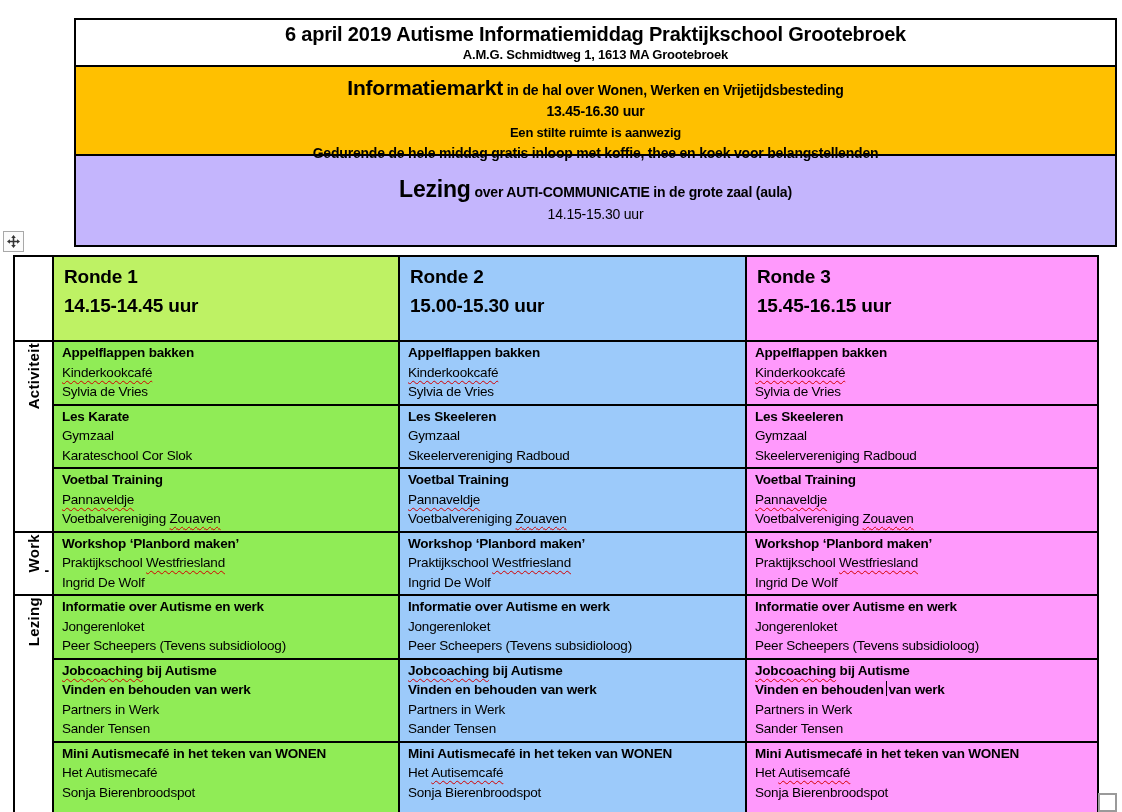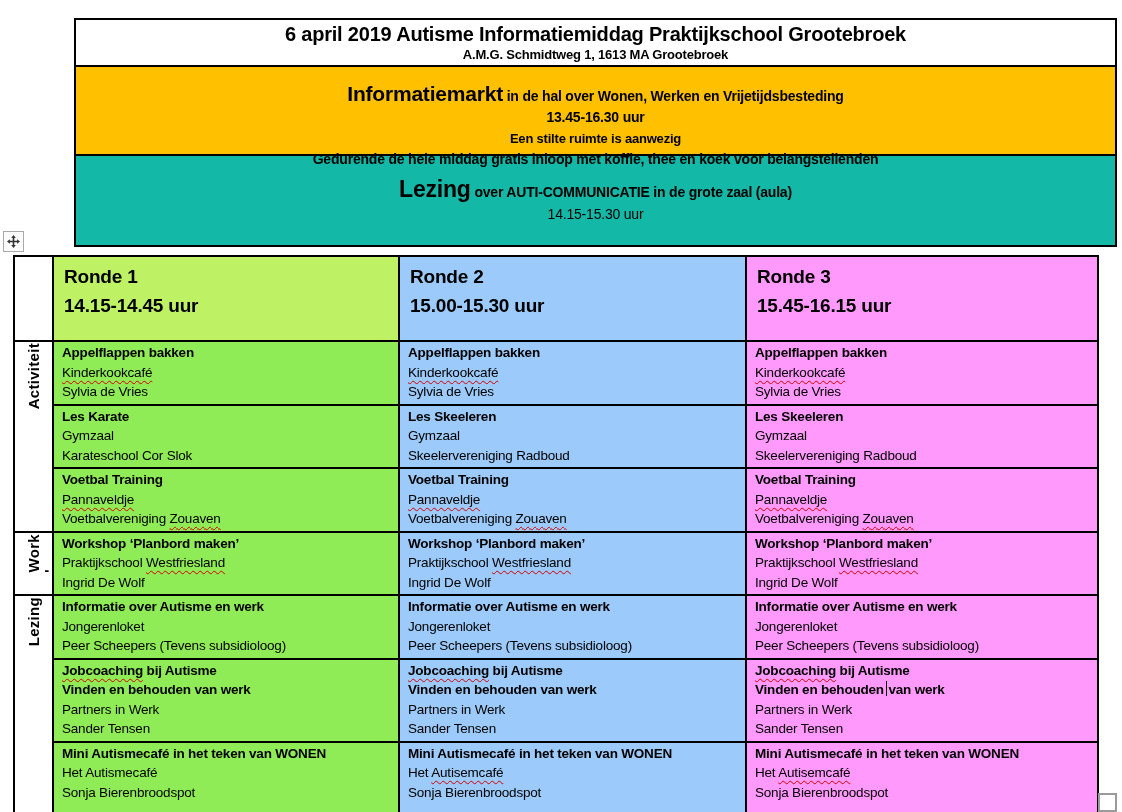--- a/index.html
+++ b/index.html
@@ -8,21 +8,21 @@
     font-family:"Liberation Sans",sans-serif;color:#000;
     letter-spacing:-0.2px;position:relative;
   }
   .canvas{position:absolute;inset:0;}
 
   
   .header-block{position:absolute;left:53px;top:18px;width:1043px;border:2px solid #000;box-sizing:border-box;margin-left:21px;}
   .title-band{height:45px;background:#fff;text-align:center;padding-top:2px;box-sizing:border-box;}
   .title-main{font-size:20px;font-weight:bold;line-height:25px;}
   .title-sub{font-size:13px;font-weight:bold;line-height:16px;}
-  .orange-band{height:89px;border-top:2px solid #000;text-align:center;box-sizing:border-box;padding-top:16px;}
+  .orange-band{height:89px;border-top:2px solid #000;text-align:center;box-sizing:border-box;padding-top:10px;}
   .yellow-band{height:91px;border-top:2px solid #000;text-align:center;box-sizing:border-box;padding-top:23px;}
   .band-line{font-size:14px;font-weight:bold;line-height:21px;}
   .band-line.sm{font-size:13px;}
   .band-line.reg{font-weight:normal;line-height:22px;}
   .lead-lg{font-size:21px;}
   .lead-xl{font-size:23px;}
 
   
   table.schedule{position:absolute;left:13px;top:255px;border-collapse:collapse;table-layout:fixed;}
   table.schedule td{border:2px solid #000;vertical-align:top;box-sizing:border-box;}
@@ -59,21 +59,21 @@
       <div class="title-sub">A.M.G. Schmidtweg 1, 1613 MA Grootebroek</div>
     </div>
 
     <div class="orange-band" style="background:#FFC000;">
       <div class="band-line"><span class="lead-lg">Informatiemarkt</span><span> in de hal over Wonen, Werken en Vrijetijdsbesteding</span></div>
       <div class="band-line">13.45-16.30 uur</div>
       <div class="band-line sm">Een stilte ruimte is aanwezig</div>
       <div class="band-line">Gedurende de hele middag gratis inloop met koffie, thee en koek voor belangstellenden</div>
     </div>
 
-    <div class="yellow-band" style="background:#14b8a6;">
+    <div class="yellow-band" style="background:#c4b5fd;">
       <div class="band-line"><span class="lead-xl">Lezing</span><span> over AUTI-COMMUNICATIE in de grote zaal (aula)</span></div>
       <div class="band-line reg">14.15-15.30 uur</div>
     </div>
   </div>
 
   <table class="schedule">
     <colgroup>
       <col style="width:39px">
         <col style="width:346px">
         <col style="width:347px">

